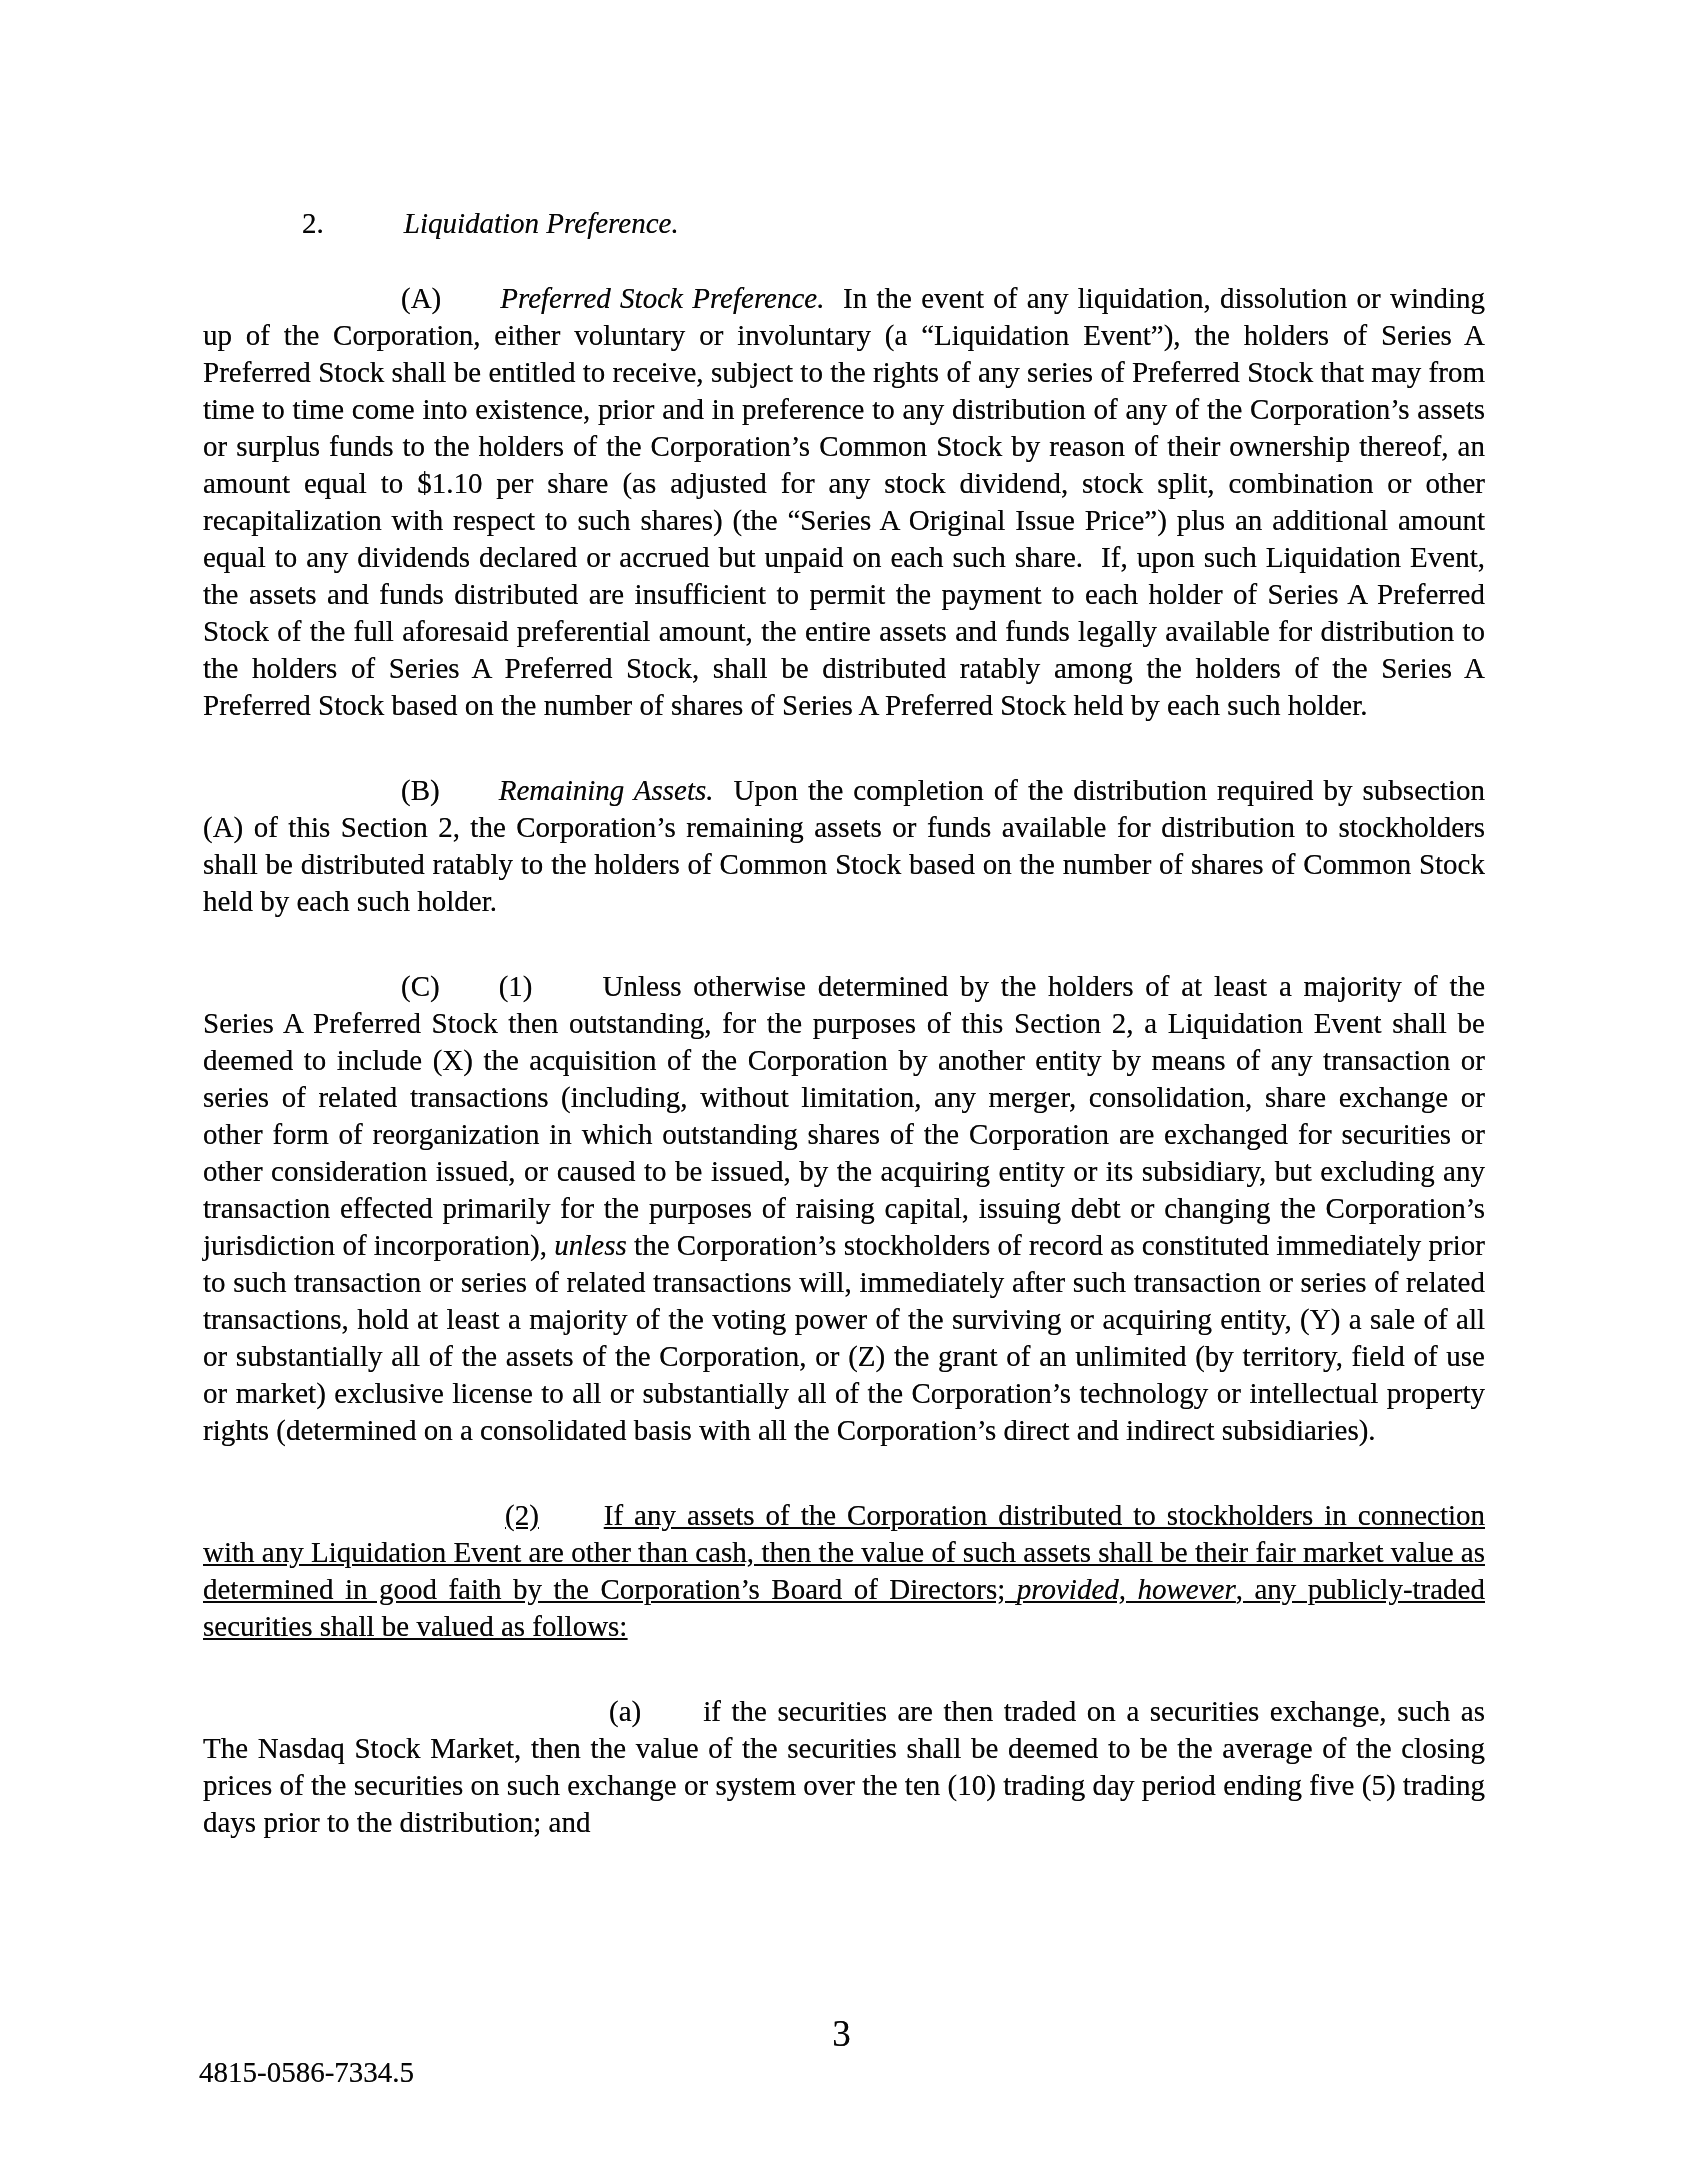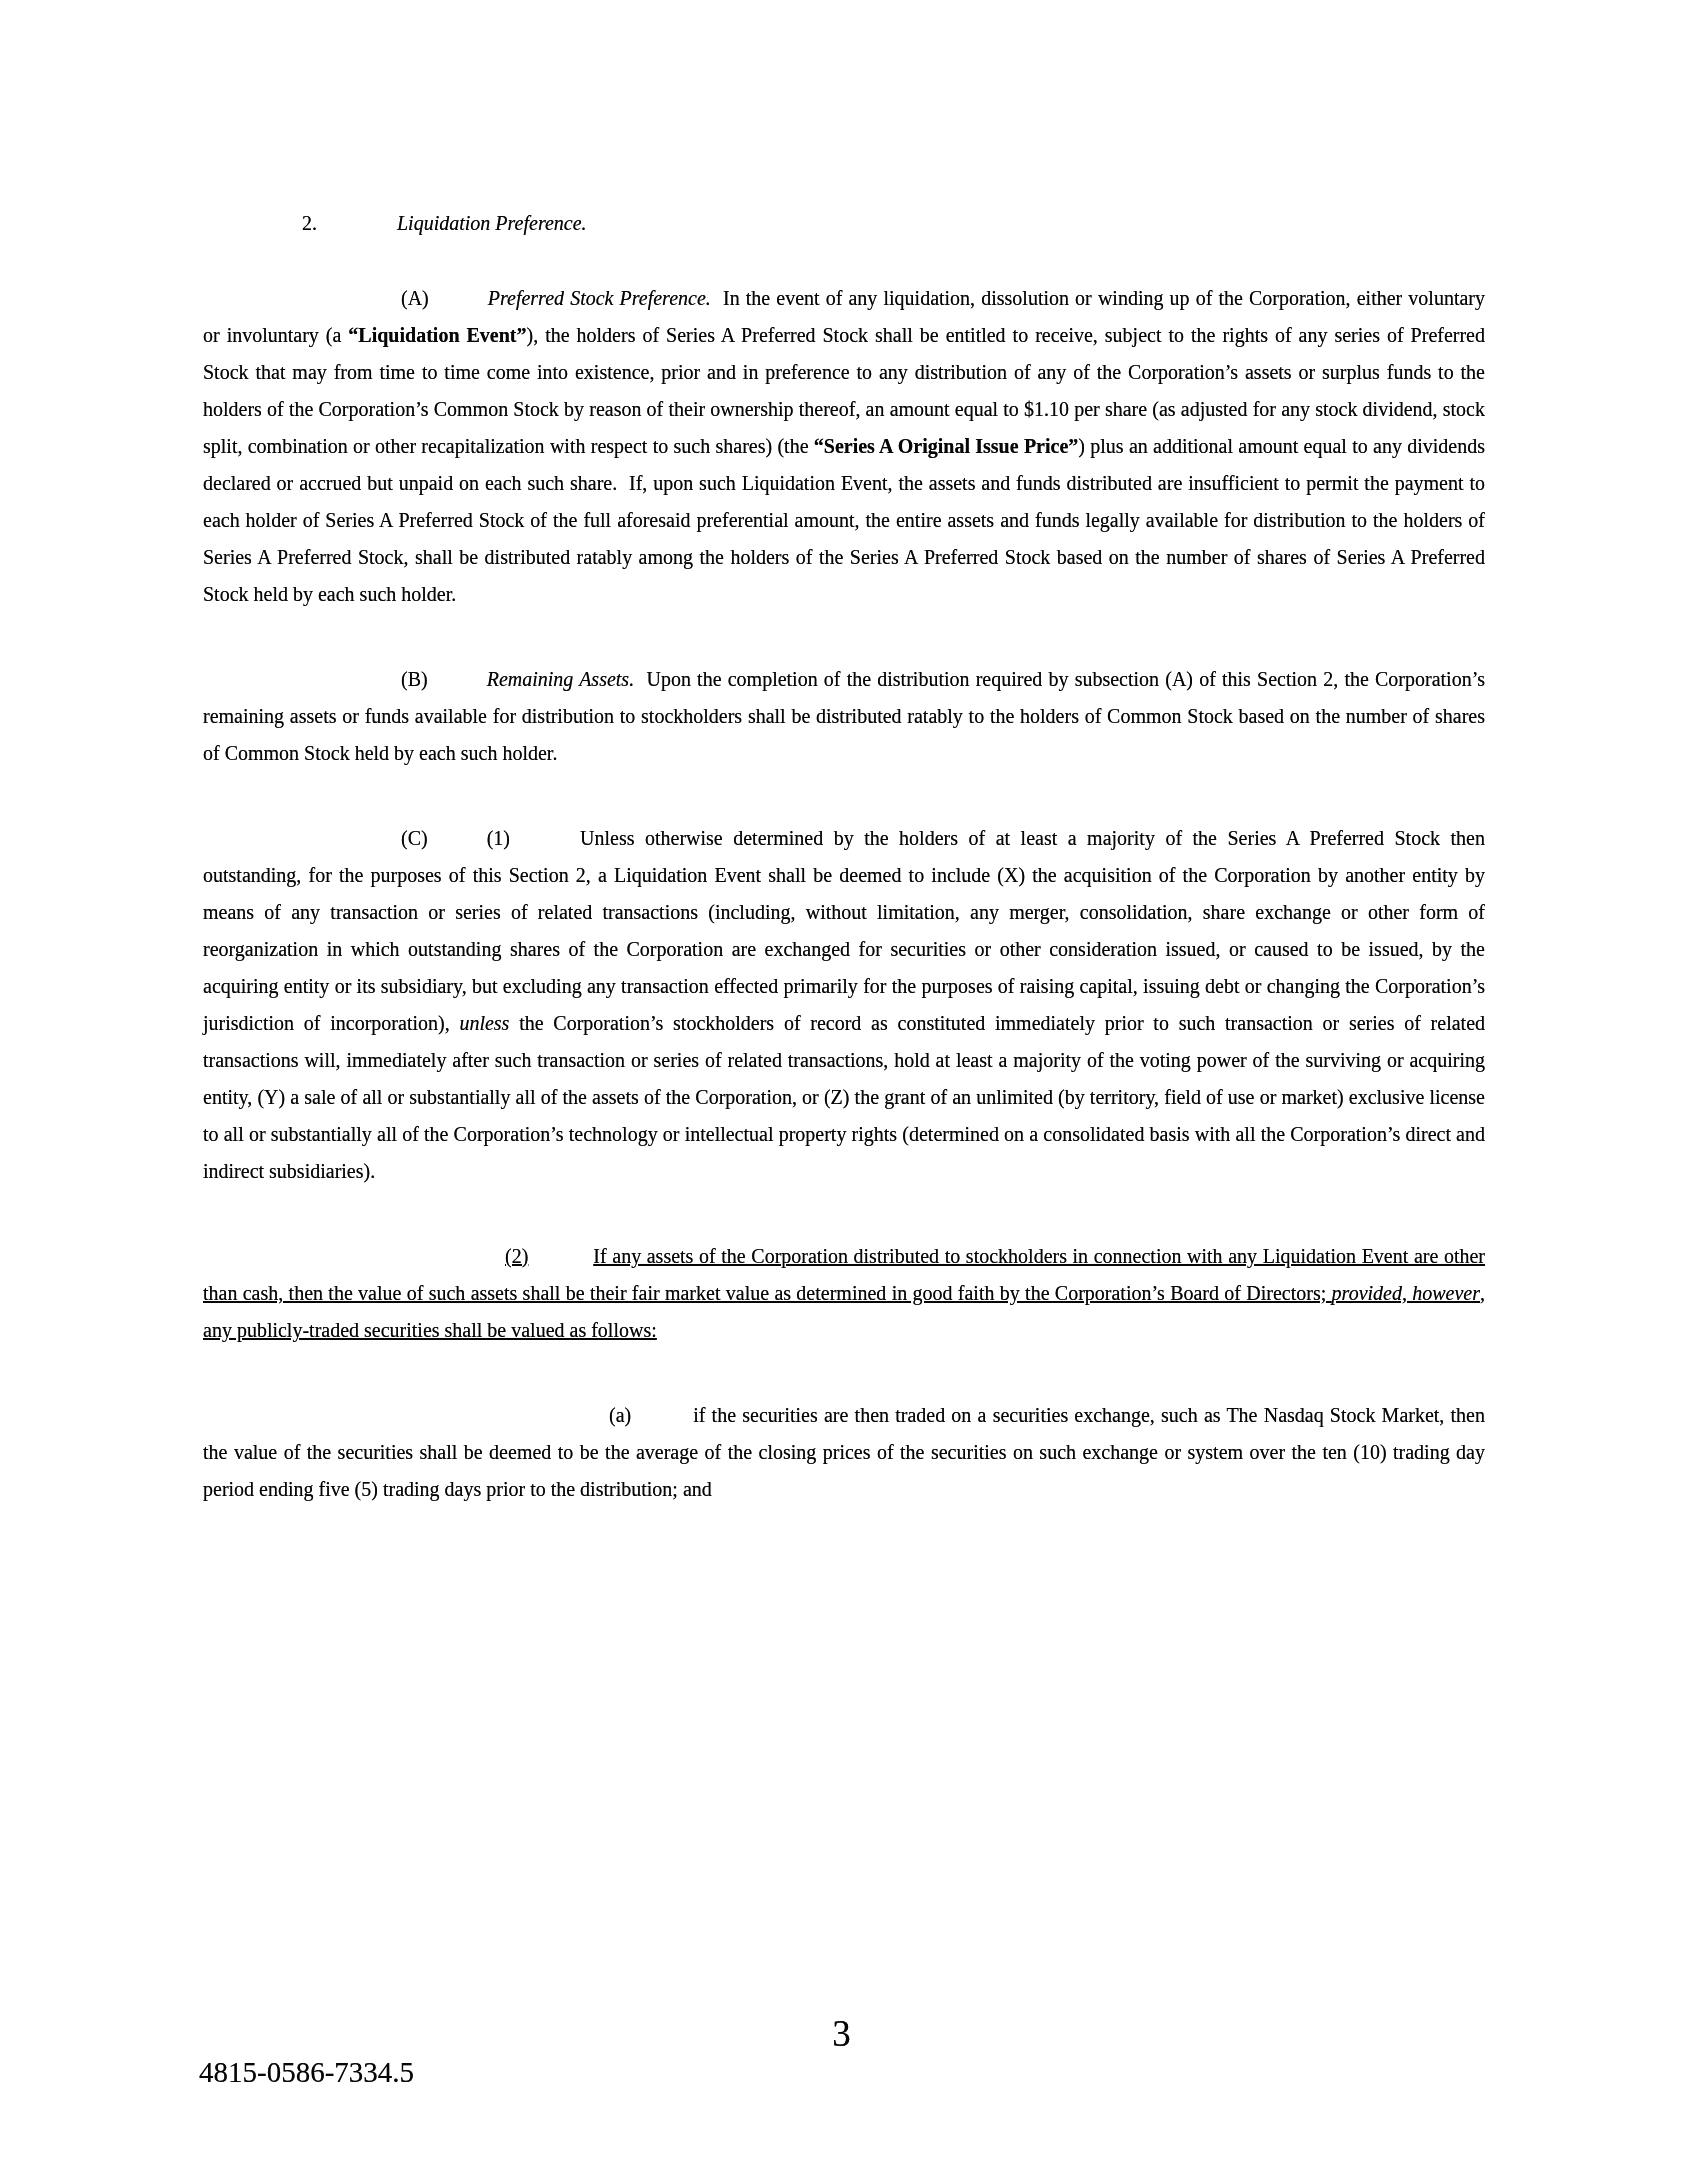--- a/index.html
+++ b/index.html
@@ -16,40 +16,40 @@
   .page {
     position: absolute;
     inset: 0;
     background: #ffffff;
   }
   .content {
     position: absolute;
     left: 203px;
     top: 205px;
     width: 1282px;
-    font-size: 20px;
+    font-size: 29px;
     line-height: 37px;
     text-shadow: 0 0 0.5px rgba(0,0,0,0.65); 
   }
   p { margin: 0; padding: 0; }
   .heading {
     text-align: left;
     text-indent: 99px;
     margin-bottom: 38px;
   }
   .para {
     text-align: justify;
     margin-bottom: 48px;
   }
   .para:last-of-type { margin-bottom: 8px; }
   .ind-200 { text-indent: 198px; }
   .ind-305 { text-indent: 302px; text-decoration: underline; }
   .ind-410 { text-indent: 406px; }
   .seg.italic { font-style: italic; }
-  .seg.bold { font-weight: bold; }
+  .seg.bold { font-weight: normal; }
   .seg.tab-81, .seg.tab-71, .seg.tab-66, .seg.tab-63, .seg.tab-60 {
     display: inline-block;
     height: 1px;
   }
   .seg.tab-81 { width: 80px; }
   .seg.tab-71 { width: 70px; }
   .seg.tab-66 { width: 65px; }
   .seg.tab-63 { width: 62px; }
   .seg.tab-60 { width: 59px; }
   .page-number {

